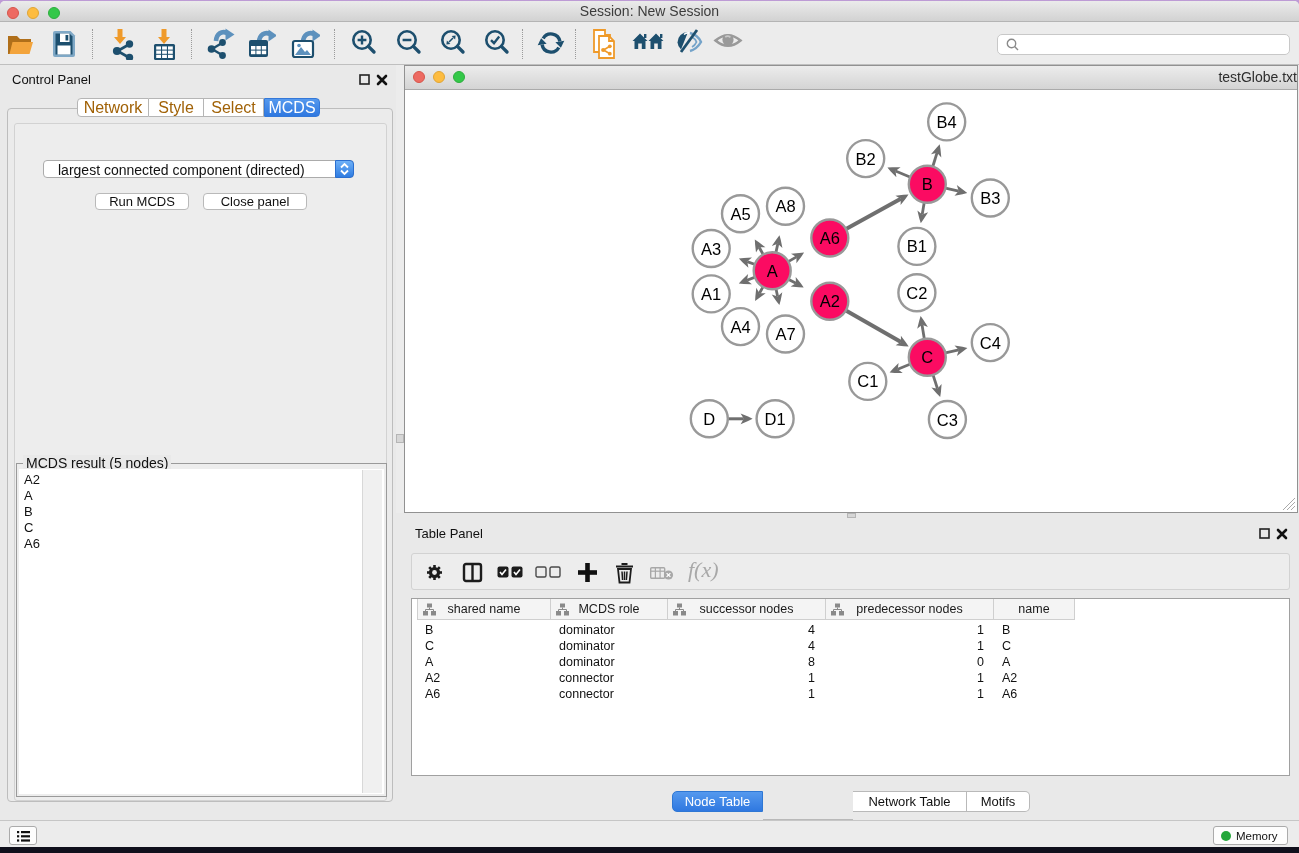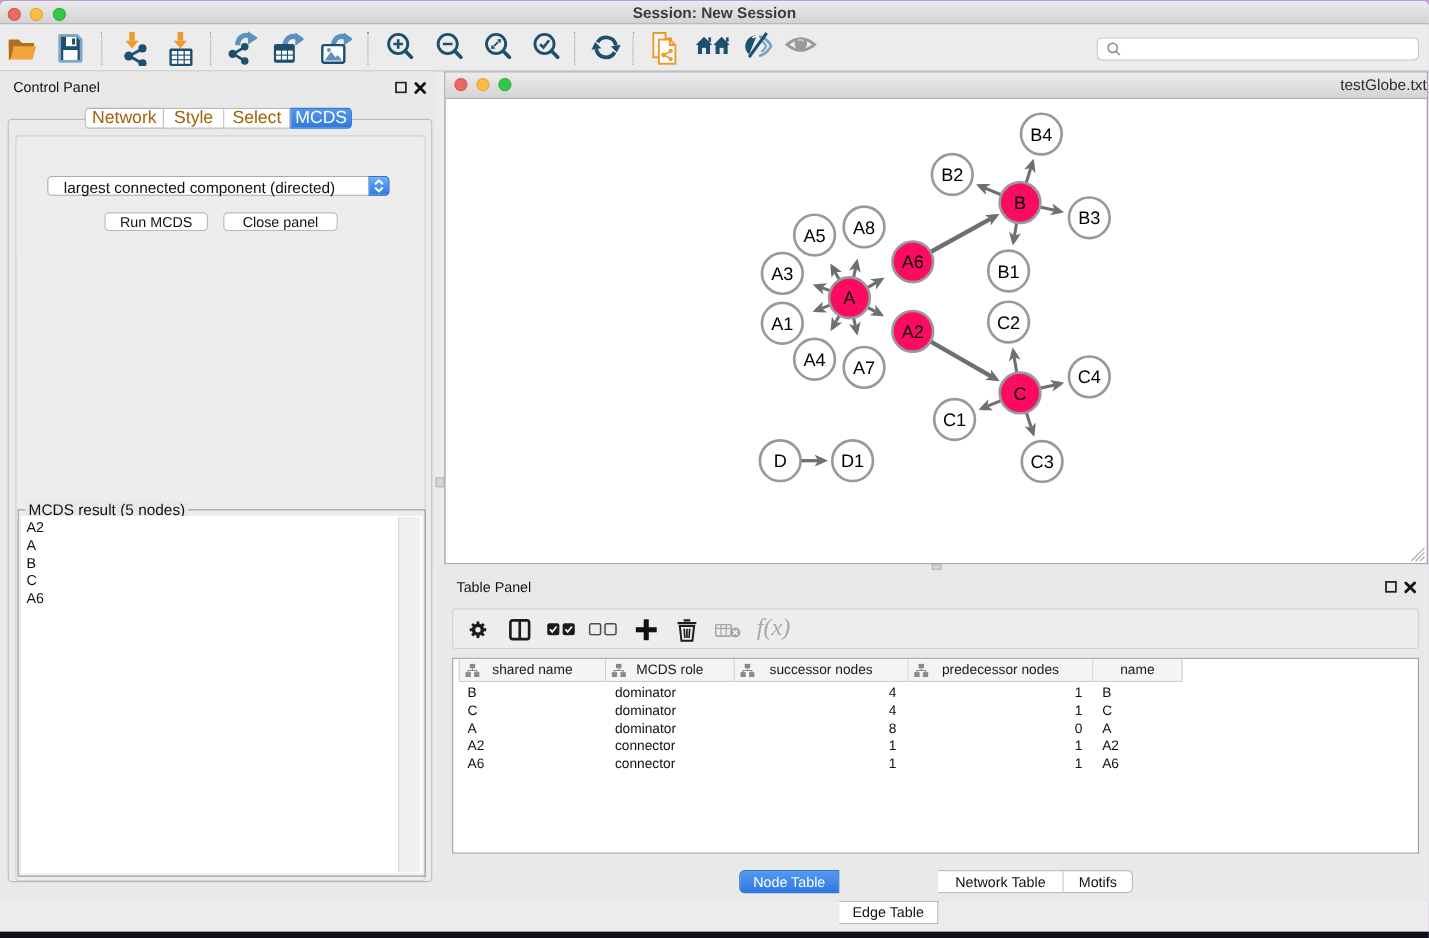--- a/index.html
+++ b/index.html
@@ -2,21 +2,21 @@
 <html><head>
 <meta charset="utf-8">
 <style>
 * { margin:0; padding:0; box-sizing:border-box; }
 html,body { width:1299px; height:853px; overflow:hidden; font-family:"Liberation Sans", sans-serif; }
 body { background:#bd9bd5; position:relative; }
 #app { position:absolute; left:0; top:1px; width:1299px; height:846px; background:#ececec; border-radius:5px 5px 0 0; overflow:hidden; }
 #deskbottom { position:absolute; left:0; top:847px; width:1299px; height:6px; background:#10101c; }
 
 #titlebar { position:absolute; left:0; top:0; width:1299px; height:21px; background:linear-gradient(#ebebeb,#d2d2d2); border-bottom:1px solid #b4b4b4; }
-#titlebar .title { position:absolute; left:0; right:0; top:2px; text-align:center; font-size:14px; color:#3c3c3c;font-weight:bold; }
+#titlebar .title { position:absolute; left:0; right:0; top:2px; text-align:center; font-size:14px; color:#3c3c3c; }
 .tl { position:absolute; top:6px; width:12px; height:12px; border-radius:50%; }
 
 #toolbar { position:absolute; left:0; top:22px; width:1299px; height:42px; background:#ececec; border-bottom:1px solid #bfbfbf; }
 .tbi { position:absolute; top:5px; }
 .tsep { position:absolute; top:6px; height:30px; width:0; border-left:1px dotted #9a9a9a; }
 #search { position:absolute; left:997px; top:11px; width:293px; height:21px; background:#fff; border:1px solid #c8c8c8; border-radius:5px; }
 
 #cp { position:absolute; left:0; top:64px; width:396px; height:755px; background:#e9e9e9; }
 #cp .hdr { position:absolute; left:12px; top:7px; font-size:13px; color:#111; }
 .tab { position:absolute; top:0; height:19px; z-index:3; line-height:18px; text-align:center; background:#fff; border:1px solid #b5b5b5; color:#a16207; }
@@ -461,14 +461,32 @@
       <div class="td" style="left:590px; top:88px;">A6</div>
     </div>
     <div style="position:absolute; left:276px; top:278px; height:21px; font-size:13px;">
       <div style="position:absolute; left:0; width:91px; height:21px; background:linear-gradient(#5599ee,#2f78e0); border:1px solid #2e77d4; border-radius:5px 0 0 5px; color:#fff; text-align:center; line-height:20px;">Node Table</div>
       <div style="position:absolute; left:91px; width:90px; height:21px; background:#fff; border:1px solid #b9b9b9; border-left:0; color:#111; text-align:center; line-height:20px;margin-top:28px;">Edge Table</div>
       <div style="position:absolute; left:181px; width:114px; height:21px; background:#fff; border:1px solid #b9b9b9; border-left:0; color:#111; text-align:center; line-height:20px;">Network Table</div>
       <div style="position:absolute; left:295px; width:63px; height:21px; background:#fff; border:1px solid #b9b9b9; border-left:0; border-radius:0 5px 5px 0; color:#111; text-align:center; line-height:20px;">Motifs</div>
     </div>
   </div>
   <div style="position:absolute; left:847px; top:512px; width:9px; height:5px; background:#d6d6d6; border:1px solid #b5b5b5;"></div>
+  <div id="status">
+    <div style="position:absolute; left:9px; top:5px; width:28px; height:19px; background:#fdfdfd; border:1px solid #ababab; border-radius:3px;">
+      <svg style="position:absolute;left:7px;top:3.5px" width="13" height="11" viewBox="0 0 13 11">
+          <g fill="#111">
+            <rect x="0" y="0" width="2.2" height="2.2"></rect>
+            <rect x="0" y="4.2" width="2.2" height="2.2"></rect>
+            <rect x="0" y="8.4" width="2.2" height="2.2"></rect>
+            <rect x="4" y="0" width="9" height="2.2"></rect>
+            <rect x="4" y="4.2" width="9" height="2.2"></rect>
+            <rect x="4" y="8.4" width="9" height="2.2"></rect>
+          </g>
+        </svg>
+    </div>
+    <div style="position:absolute; left:1213px; top:5px; width:75px; height:19px; background:#fdfdfd; border:1px solid #ababab; border-radius:3px; font-size:11.5px; color:#111;">
+      <span style="position:absolute; left:7px; top:4px; width:10px; height:10px; border-radius:50%; background:#23a73a;"></span>
+      <span style="position:absolute; left:22px; top:3px;">Memory</span>
+    </div>
+  </div>
 </div>
 <div id="deskbottom"></div>
 
 </body></html>

